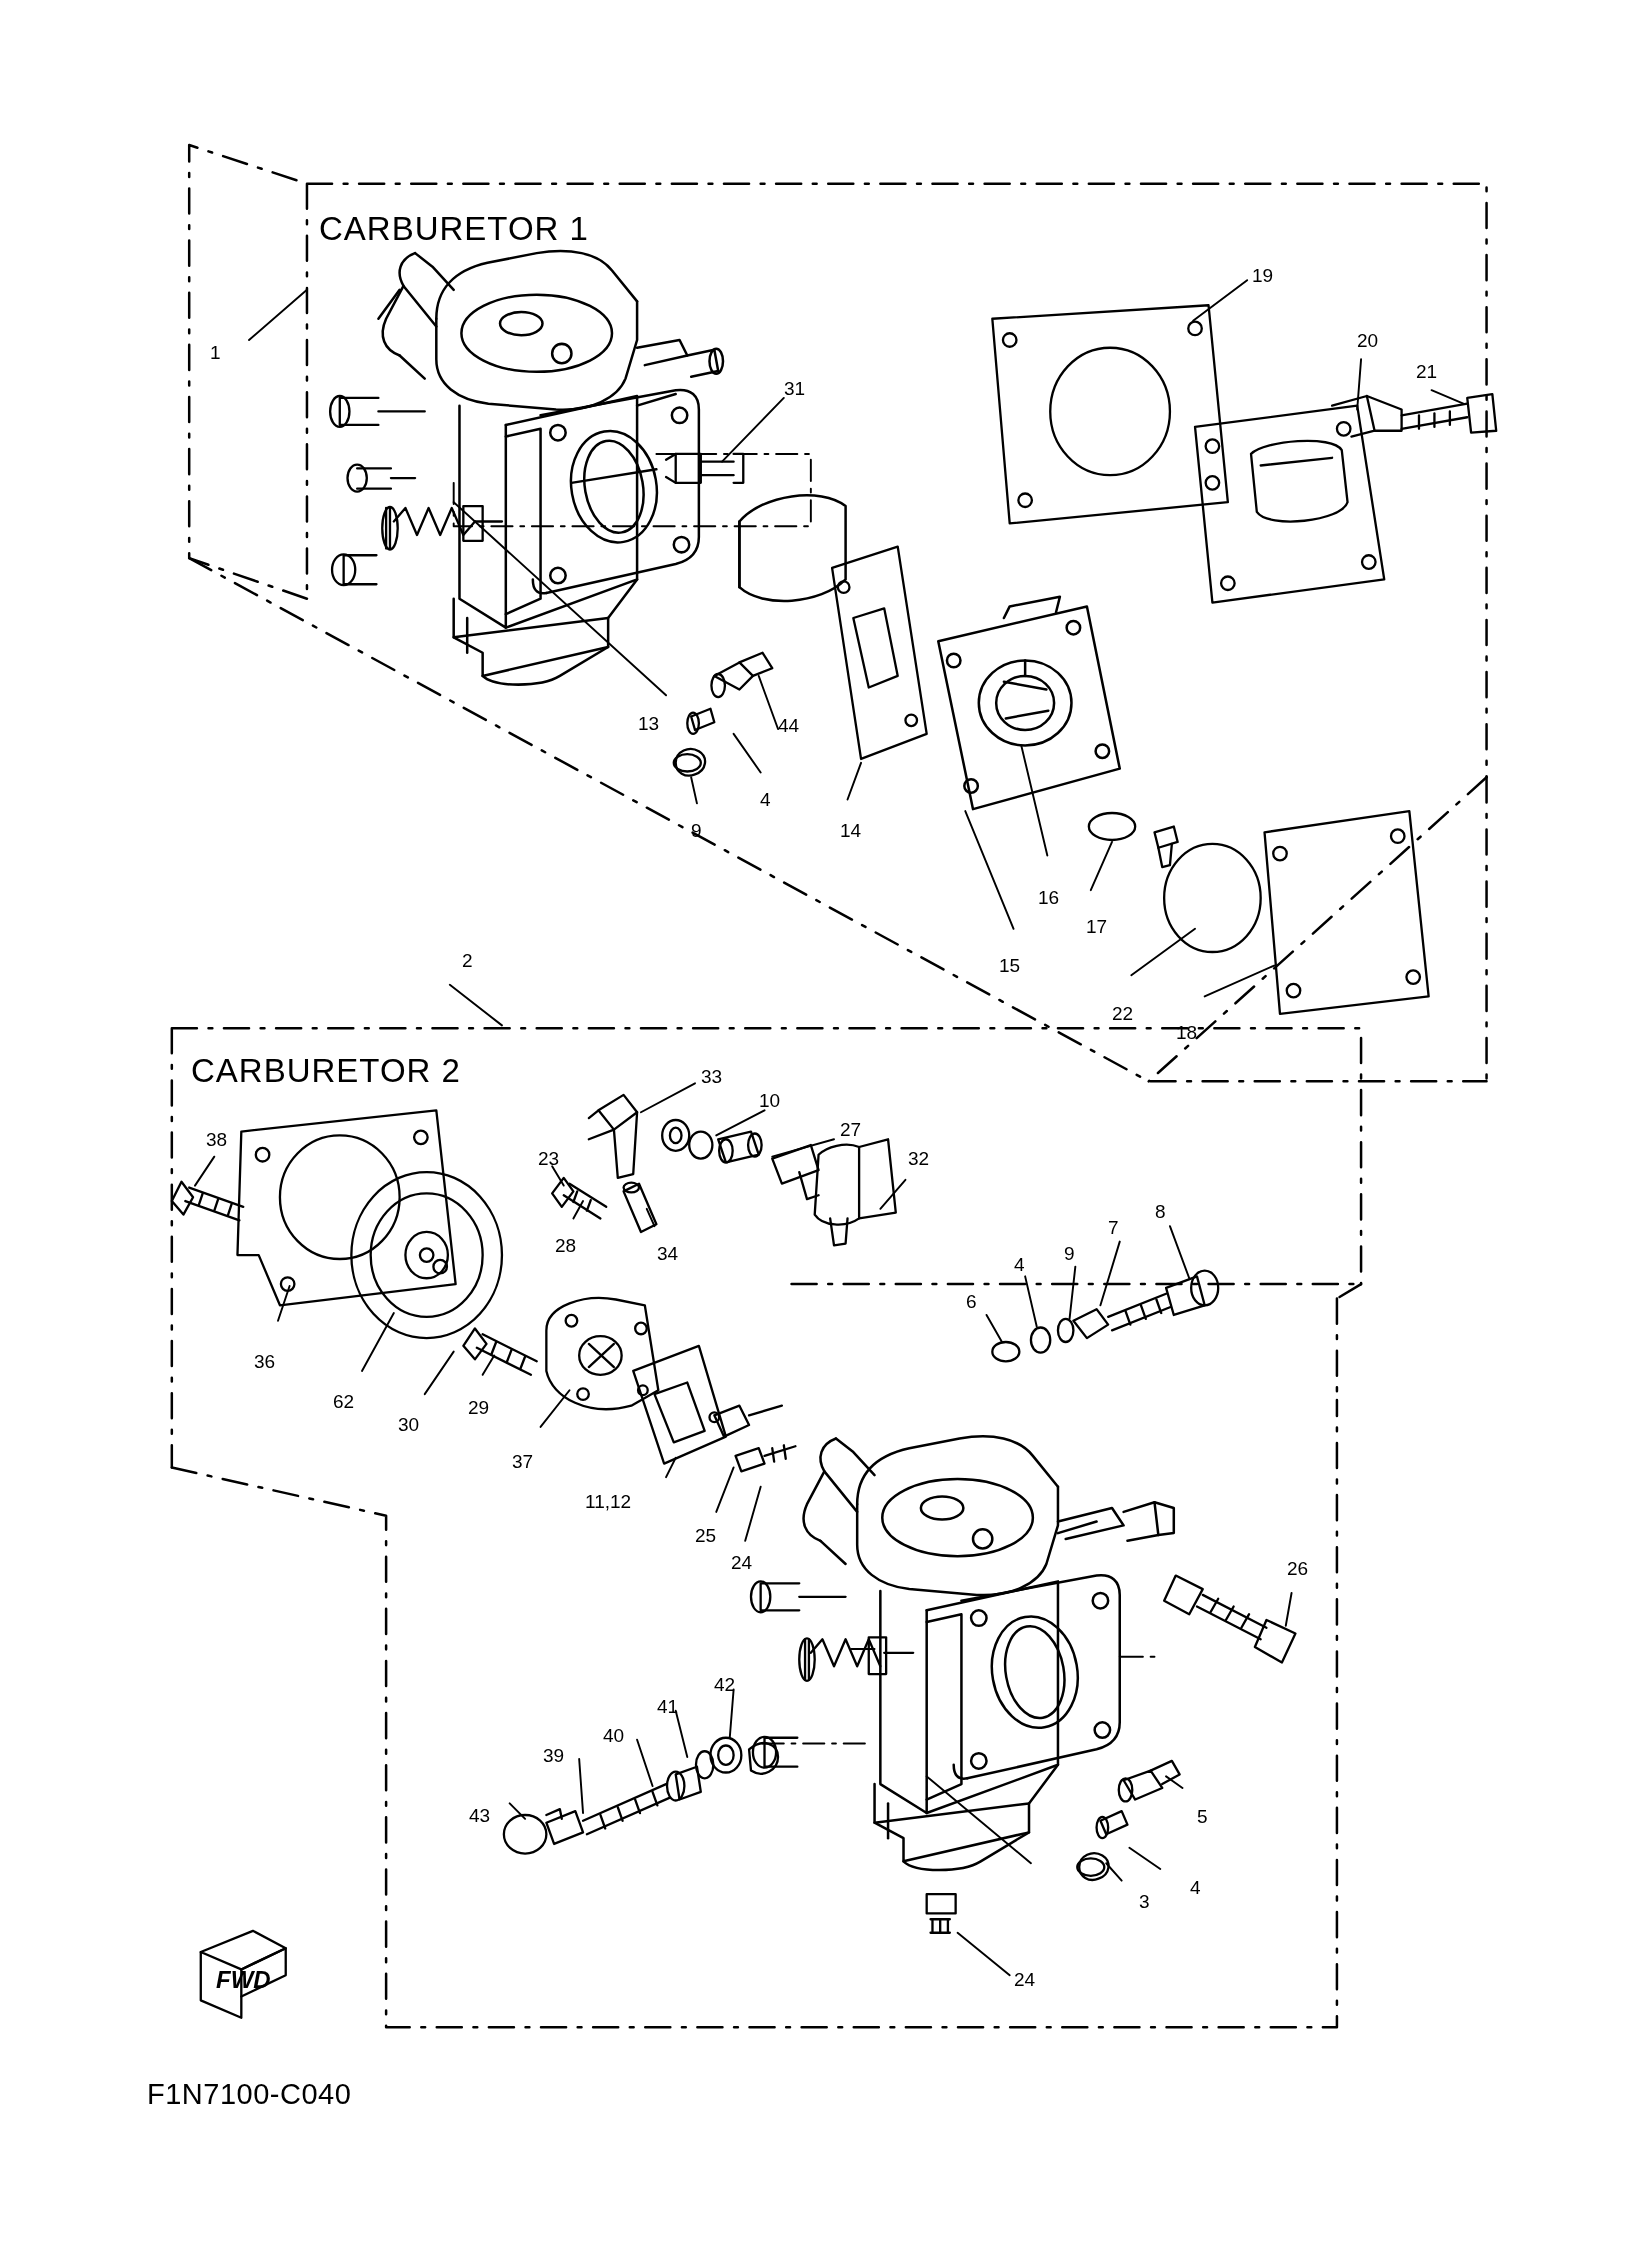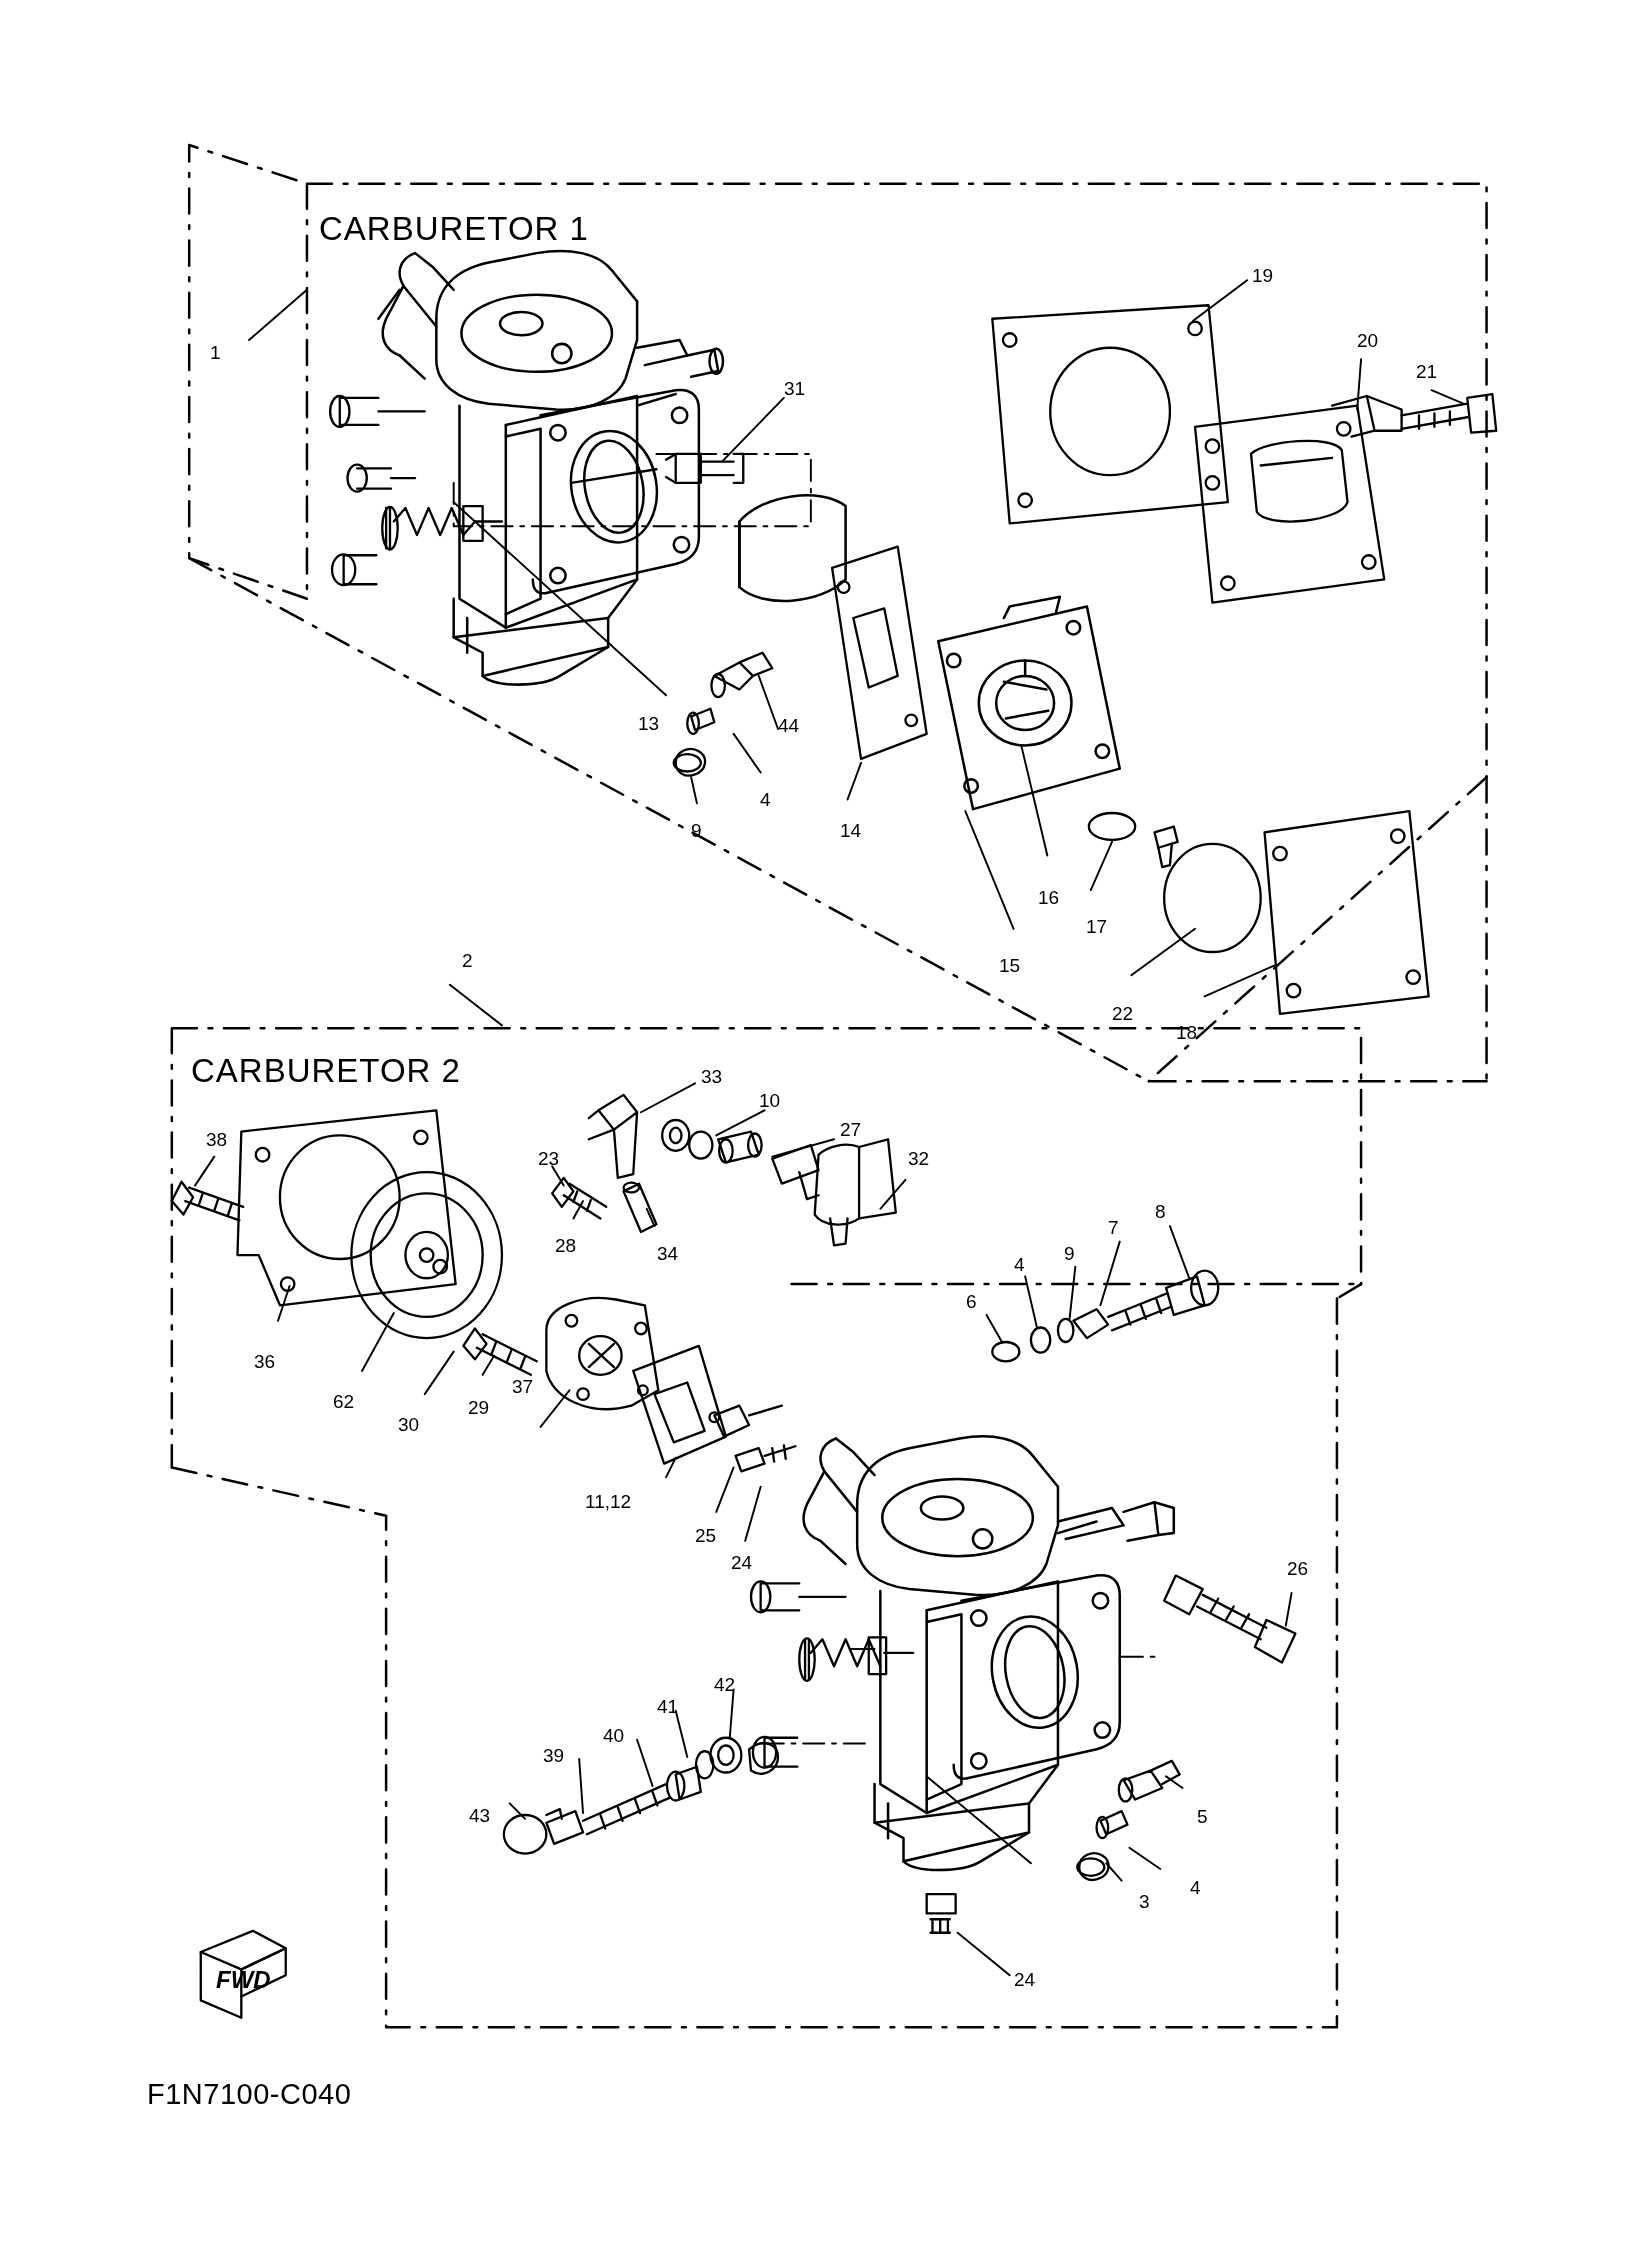--- a/index.html
+++ b/index.html
@@ -510,21 +510,21 @@
   <div class="lbl" style="left:538px; top:1149px;">23</div>
   <div class="lbl" style="left:840px; top:1120px;">27</div>
   <div class="lbl" style="left:908px; top:1149px;">32</div>
   <div class="lbl" style="left:206px; top:1130px;">38</div>
   <div class="lbl" style="left:555px; top:1236px;">28</div>
   <div class="lbl" style="left:657px; top:1244px;">34</div>
   <div class="lbl" style="left:254px; top:1352px;">36</div>
   <div class="lbl" style="left:333px; top:1392px;">62</div>
   <div class="lbl" style="left:398px; top:1415px;">30</div>
   <div class="lbl" style="left:468px; top:1398px;">29</div>
-  <div class="lbl" style="left:512px; top:1377px;">37</div>
+  <div class="lbl" style="left:512px; top:1452px;">37</div>
   <div class="lbl" style="left:966px; top:1292px;">6</div>
   <div class="lbl" style="left:1014px; top:1255px;">4</div>
   <div class="lbl" style="left:1064px; top:1244px;">9</div>
   <div class="lbl" style="left:1108px; top:1218px;">7</div>
   <div class="lbl" style="left:1155px; top:1202px;">8</div>
   <div class="lbl" style="left:585px; top:1492px;">11,12</div>
   <div class="lbl" style="left:695px; top:1526px;">25</div>
   <div class="lbl" style="left:731px; top:1553px;">24</div>
   <div class="lbl" style="left:1287px; top:1559px;">26</div>
   <div class="lbl" style="left:714px; top:1675px;">42</div>

